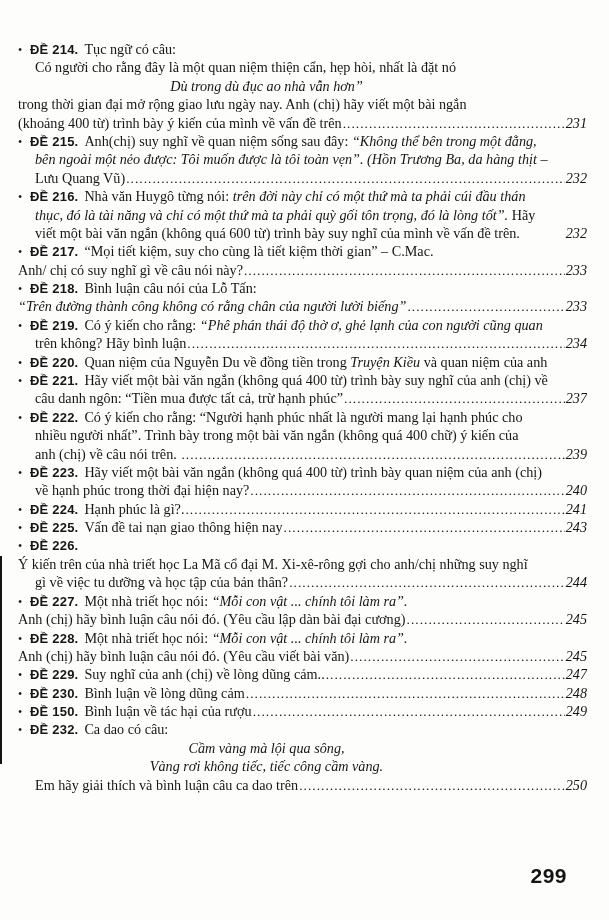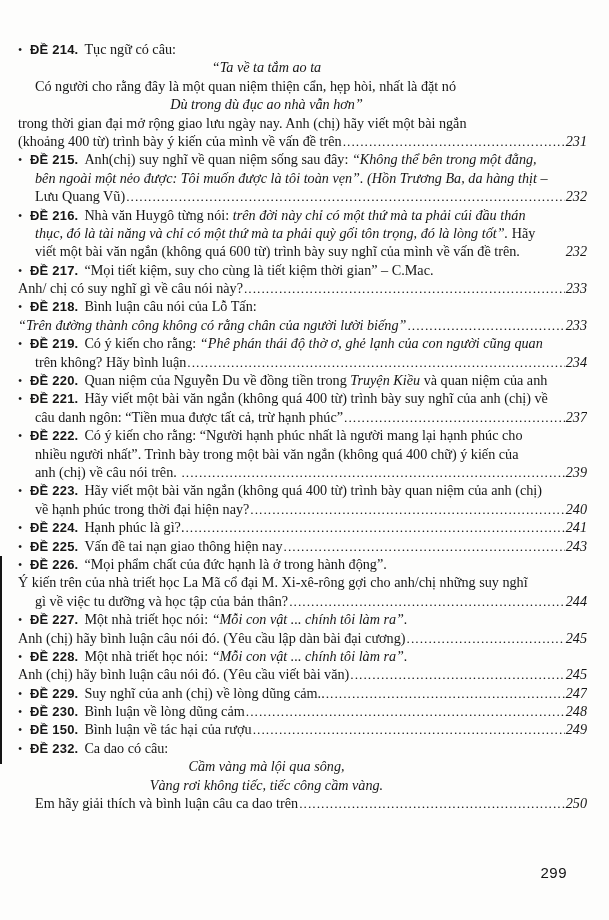--- a/index.html
+++ b/index.html
@@ -62,22 +62,22 @@
     letter-spacing: 1px;
     font-size: 13.5px;
   }
   .leader.nodots::after { content: ""; }
   .pagenum { flex: none; font-style: italic; }
   .folio {
     position: absolute;
     top: 864px;
     right: 42px;
     font-family: "Liberation Sans", "DejaVu Sans", sans-serif;
-    font-weight: 400;
-    font-size: 15px;
+    font-weight: 700;
+    font-size: 21px;
     letter-spacing: 0.5px;
     color: #141414;
   }
   .scan-artifact {
     position: absolute;
     left: 0;
     top: 556px;
     width: 2px;
     height: 208px;
     background: #151515;
@@ -87,23 +87,20 @@
 <body>
 
 <div class="page">
   <div class="scan-artifact"></div>
   <div class="content">
       <div class="line entry">
         <span class="bullet">•</span>
         <span class="label">ĐỀ 214.</span>
         <span class="text"><span>Tục ngữ có câu:</span></span>
       </div>
-      <div class="line center">
-        <span class="text"><span class="it">“Ta về ta tắm ao ta</span></span>
-      </div>
       <div class="line indent">
         <span class="text"><span>Có người cho rằng đây là một quan niệm thiện cẩn, hẹp hòi, nhất là đặt nó</span></span>
       </div>
       <div class="line center">
         <span class="text"><span class="it">Dù trong dù đục ao nhà vẫn hơn”</span></span>
       </div>
       <div class="line flush">
         <span class="text"><span>trong thời gian đại mở rộng giao lưu ngày nay. Anh (chị) hãy viết một bài ngắn</span></span>
       </div>
       <div class="line flush">
@@ -215,21 +212,20 @@
       <div class="line entry">
         <span class="bullet">•</span>
         <span class="label">ĐỀ 225.</span>
         <span class="text"><span>Vấn đề tai nạn giao thông hiện nay</span></span>
         <span class="leader"></span>
         <span class="pagenum">243</span>
       </div>
       <div class="line entry">
         <span class="bullet">•</span>
         <span class="label">ĐỀ 226.</span>
-        <span class="text"><span>“Mọi phẩm chất của đức hạnh là ở trong hành động”.</span></span>
       </div>
       <div class="line flush">
         <span class="text"><span>Ý kiến trên của nhà triết học La Mã cổ đại M. Xi-xê-rông gợi cho anh/chị những suy nghĩ</span></span>
       </div>
       <div class="line hang">
         <span class="text"><span>gì về việc tu dưỡng và học tập của bản thân?</span></span>
         <span class="leader"></span>
         <span class="pagenum">244</span>
       </div>
       <div class="line entry">

